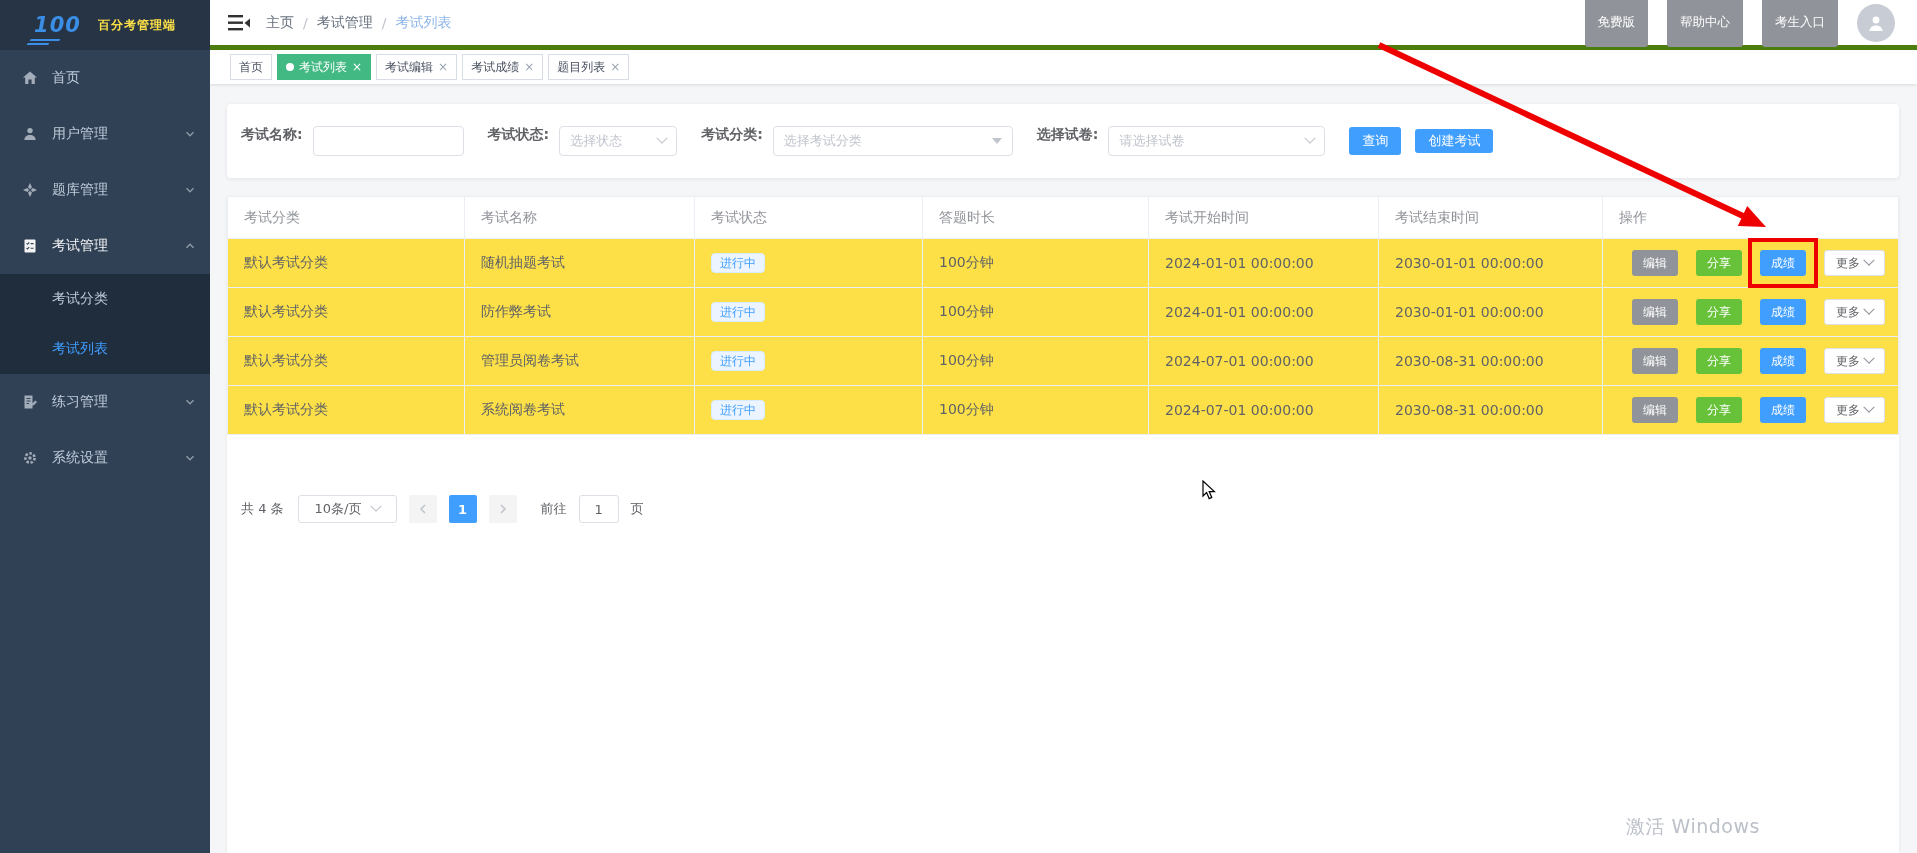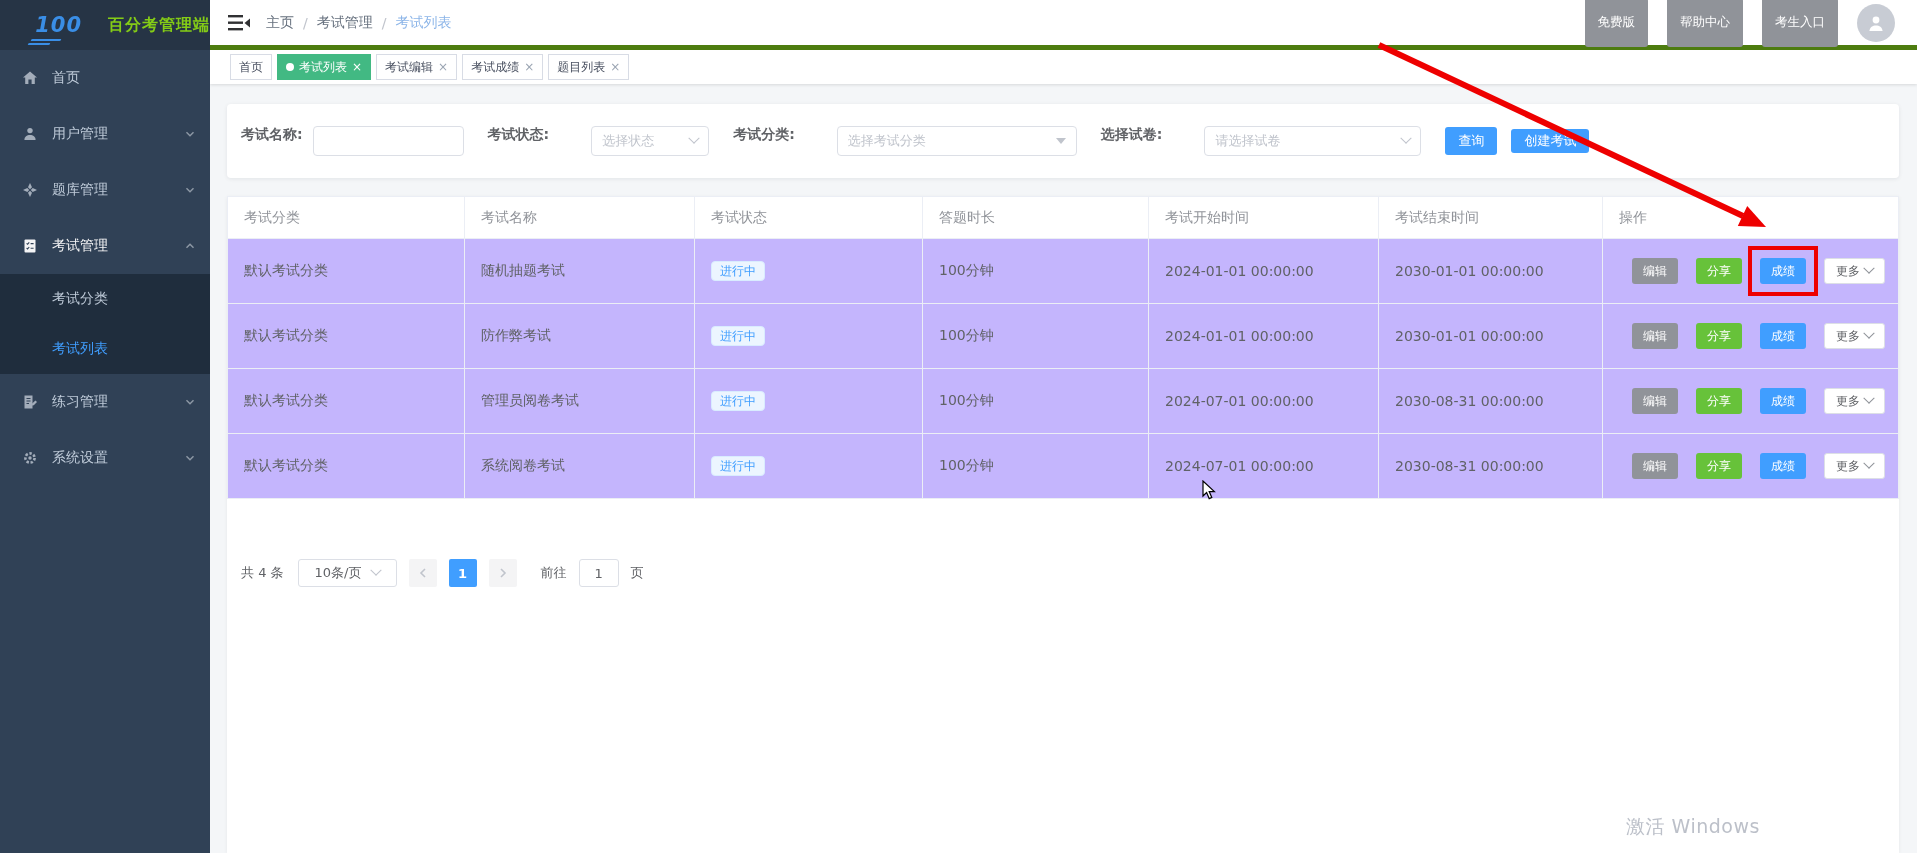--- a/index.html
+++ b/index.html
@@ -1,26 +1,26 @@
 <!DOCTYPE html>
 <html><head>
 <meta charset="utf-8">
 <style>
   * { margin:0; padding:0; box-sizing:border-box; }
   html,body { width:1917px; height:853px; overflow:hidden; }
   body { font-family:"DejaVu Sans","Liberation Sans",sans-serif; background:#f4f6f8; position:relative; font-size:14px; color:#606266; }
 
   
   .sidebar { position:absolute; left:0; top:0; width:210px; height:853px; background:#304156; z-index:5; }
-  .logo-block { height:50px; background:#263445; display:flex; align-items:center; justify-content:flex-end; gap:26px; }
+  .logo-block { height:50px; background:#263445; display:flex; align-items:center; justify-content:center; gap:17px; }
   .logo-100 { font-style:italic; font-weight:bold; font-size:21px; color:#3a8ee6; position:relative; letter-spacing:1px; }
   .logo-100 .stroke1,.logo-100 .stroke2 { position:absolute; height:2px; background:#3a8ee6; border-radius:2px; transform:skewX(-30deg); }
   .logo-100 .stroke1 { left:-4px; bottom:-4px; width:30px; }
   .logo-100 .stroke2 { left:-7px; bottom:-8px; width:22px; }
-  .logo-title { color:#84cc16; font-weight:bold; font-size:16px; letter-spacing:1px; }
+  .logo-title { color:#fde047; font-weight:bold; font-size:12px; letter-spacing:1px; }
   .menu-item { height:56px; display:flex; align-items:center; padding:0 14px 0 22px; color:#bfcbd9; cursor:pointer; }
   .menu-item .mi-icon { width:16px; height:16px; margin-right:14px; color:#a3adba; flex:0 0 16px; }
   .menu-item .mi-label { flex:1; font-size:14px; }
   .menu-item .chev { color:#8d98a5; }
   .menu-item.active-parent { color:#f4f4f5; }
   .menu-item.active-parent .mi-icon { color:#f4f4f5; }
   .submenu { background:#1f2d3d; }
   .submenu-item { height:50px; display:flex; align-items:center; padding-left:52px; color:#bfcbd9; font-size:14px; cursor:pointer; }
   .submenu-item.active { color:#409eff; }
   .chev-svg { width:12px; height:12px; }
@@ -43,38 +43,38 @@
   .tagtab.active { background:#42b983; border-color:#42b983; color:#fff; }
   .tagtab.active .tab-close { color:#fff; }
   .tab-dot { width:8px; height:8px; border-radius:50%; background:#fff; display:inline-block; }
 
   
   .content { position:absolute; left:210px; top:84px; width:1707px; height:769px; }
   .filter-card { position:absolute; left:17px; top:20px; width:1672px; height:74px; background:#fff; border-radius:4px; box-shadow:0 1px 4px rgba(0,21,41,.08); display:flex; align-items:center; padding:0 14px; }
   .f-label { font-weight:bold; color:#606266; font-size:14px; white-space:nowrap; }
   .f-group { display:flex; align-items:flex-start; gap:10px; }
   .f-input { width:151px; height:30px; border:1px solid #dcdfe6; border-radius:4px; background:#fff; font-family:inherit; font-size:13px; padding:0 10px; color:#606266; }
-  .f-select { height:30px; border:1px solid #dcdfe6; border-radius:4px; background:#fff; display:flex; align-items:center; justify-content:space-between; padding:0 10px; color:#c0c4cc; font-size:13px; cursor:pointer;margin-left:32px; }
+  .f-select { height:30px; border:1px solid #dcdfe6; border-radius:4px; background:#fff; display:flex; align-items:center; justify-content:space-between; padding:0 10px; color:#c0c4cc; font-size:13px; cursor:pointer; }
   .sel-status { width:118px; }
   .sel-category { width:240px; }
   .sel-paper { width:217px; }
   .caret-down { width:8px; height:8px; border-right:1.4px solid #c0c4cc; border-bottom:1.4px solid #c0c4cc; transform:rotate(45deg) translate(-2px,-2px); }
   .caret-fill { width:0; height:0; border-left:5px solid transparent; border-right:5px solid transparent; border-top:6px solid #c0c4cc; }
   .btn { border:none; border-radius:3px; font-family:inherit; cursor:pointer; font-size:12px; color:#fff; }
   .btn-primary { background:#409eff; }
   .btn-search { height:28px; padding:0 13px; margin-left:24px; font-size:13px; }
   .btn-create { height:24px; padding:0 13px; margin-left:14px; font-size:13px; }
   .gap24 { margin-left:24px; }
 
   
   .table-card { position:absolute; left:17px; top:112px; width:1672px; height:657px; background:#fff; box-shadow:0 1px 4px rgba(0,21,41,.06); }
   table.exam { width:100%; border-collapse:collapse; table-layout:fixed; }
   table.exam th, table.exam td { border:1px solid #ebeef5; font-size:14px; text-align:left; padding-left:16px; }
   table.exam th { height:42px; color:#909399; font-weight:normal; background:#fff; }
-  table.exam td { height:65px; color:#606266; background:#c4b5fd; }
+  table.exam td { height:49px; color:#606266; background:#fde047; }
   th.op-col, td.op-col { text-align:center; padding-left:0; }
   .tag-status { display:inline-block; background:#ecf5ff; border:1px solid #d9ecff; color:#409eff; font-size:12px; padding:3px 8px; border-radius:4px; line-height:1; }
   .actions { display:flex; align-items:center; justify-content:center; gap:18px; }
   .btn-mini { height:26px; padding:0 11px; font-size:12px; border-radius:3px; }
   .btn-info { background:#909399; color:#fff; }
   .btn-success { background:#67c23a; color:#fff; }
   .btn-blue { background:#409eff; color:#fff; }
   .btn-more { background:#fff; border:1px solid #dcdfe6; color:#606266; display:inline-flex; align-items:center; gap:5px; }
   .btn-more .caret-down { border-color:#8f9399; }
   .score-wrap { position:relative; display:inline-flex; }

